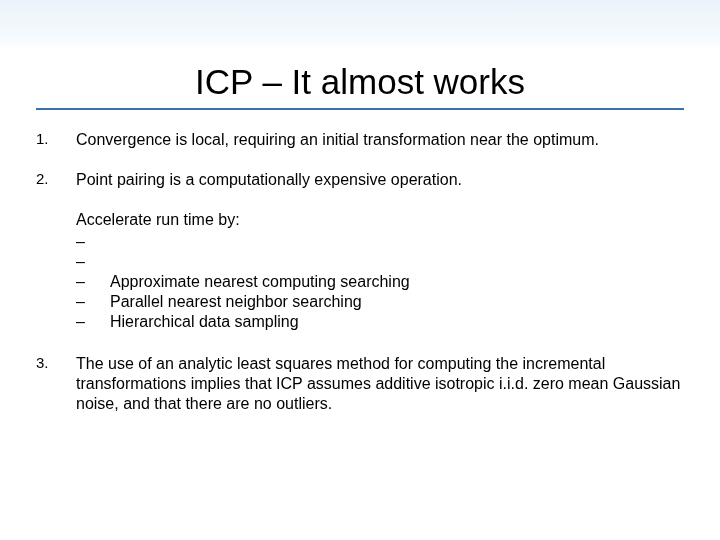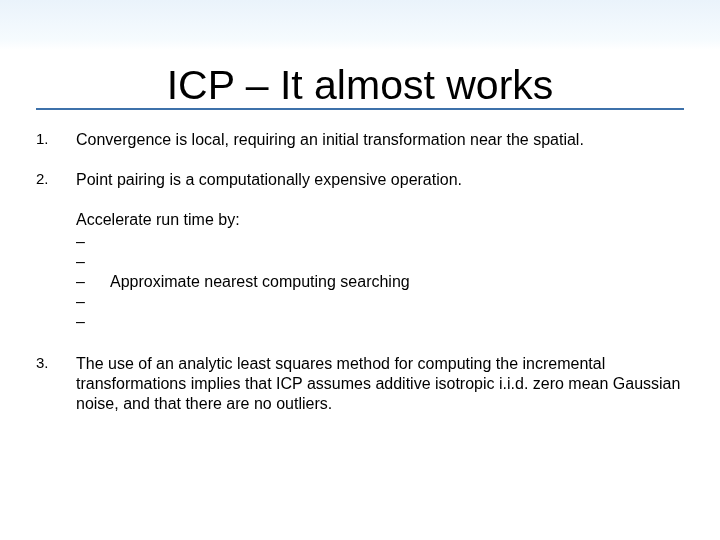--- a/index.html
+++ b/index.html
@@ -24,21 +24,21 @@
     width: 720px;
     height: 50px;
     background: linear-gradient(to bottom, #eaf3fb 0%, #f6fbfe 80%, #ffffff 100%);
   }
   .title {
     position: absolute;
     top: 62px;
     left: 0;
     width: 720px;
     text-align: center;
-    font-size: 41px;
+    font-size: 35px;
     color: #000;
     font-weight: 400;
   }
   .title-rule {
     position: absolute;
     top: 108px;
     left: 36px;
     width: 648px;
     height: 0;
     border-top: 2px solid #3d71aa;
@@ -88,21 +88,21 @@
 <div class="slide">
   <div class="top-band"></div>
 
   <div class="title">ICP – It almost works</div>
   <div class="title-rule"></div>
 
   <div class="body">
 
     <div class="item">
       <div class="num">1.</div>
-      <div class="txt">Convergence is local, requiring an initial transformation near the spatial.</div>
+      <div class="txt">Convergence is local, requiring an initial transformation near the optimum.</div>
     </div>
 
     <div class="item">
       <div class="num">2.</div>
       <div class="txt">Point pairing is a computationally expensive operation.</div>
     </div>
 
     <div class="sub-block">
       <div class="sub-title">Accelerate run time by:</div>
       <div class="sub-item">
@@ -110,23 +110,25 @@
       </div>
       <div class="sub-item">
         <div class="dash">–</div>
       </div>
       <div class="sub-item">
         <div class="dash">–</div>
         <div>Approximate nearest computing searching</div>
       </div>
       <div class="sub-item">
         <div class="dash">–</div>
+        <div>Parallel nearest neighbor searching</div>
       </div>
       <div class="sub-item">
         <div class="dash">–</div>
+        <div>Hierarchical data sampling</div>
       </div>
     </div>
 
     <div class="item">
       <div class="num">3.</div>
       <div class="txt">The use of an analytic least squares method for computing the incremental transformations implies that ICP  assumes additive isotropic i.i.d. zero mean Gaussian noise, and that there are no outliers.</div>
     </div>
 
   </div>
 </div>

